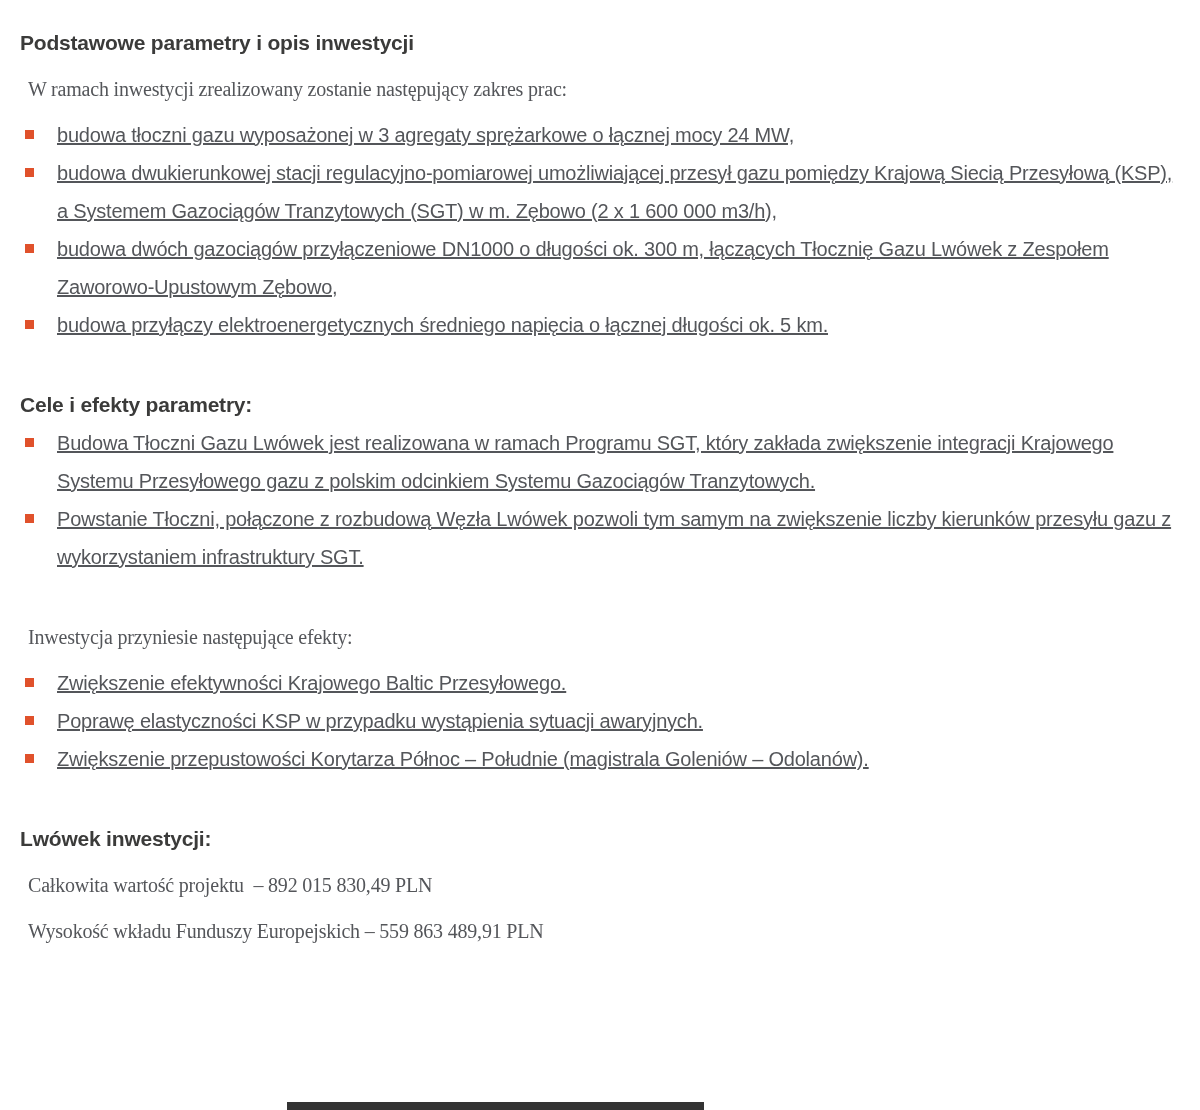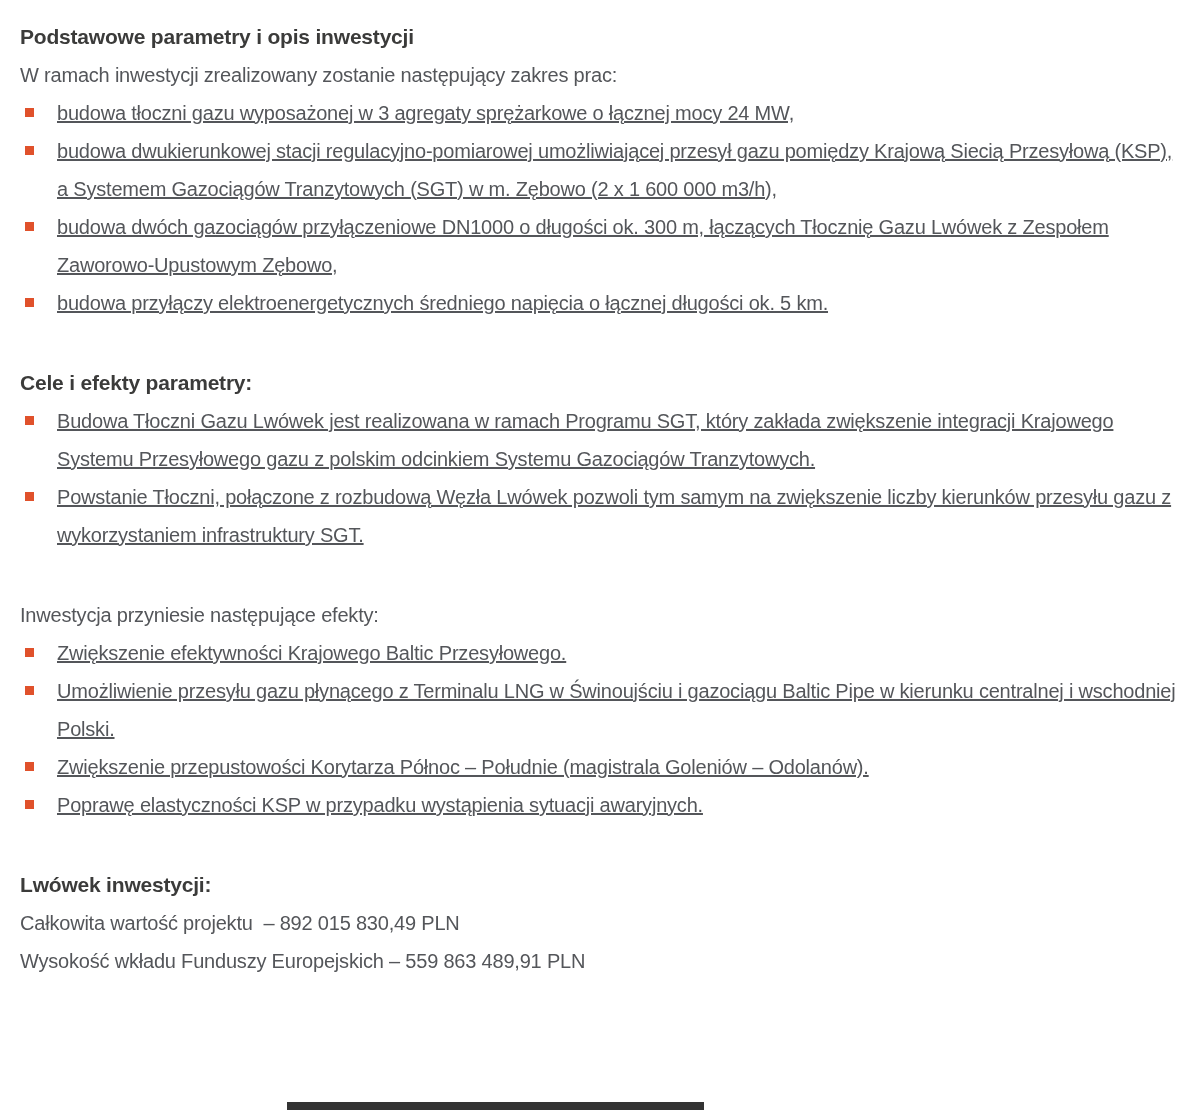--- a/index.html
+++ b/index.html
@@ -12,32 +12,33 @@
     height: 1110px;
     position: relative;
     overflow: hidden;
     font-family: "Liberation Sans", "DejaVu Sans", sans-serif;
     font-size: 20px;
     letter-spacing: -0.2px;
     line-height: 38px;
     color: #54565a;
   }
   .content {
-    padding: 18px 24px 0 20px;
+    padding: 24px 24px 0 20px;
   }
   .section + .section {
     margin-top: 42px;
   }
   .heading {
     font-weight: bold;
     font-size: 21px;
     color: #3b3b3a;
   }
   .para {
-    margin: 0;
+    margin: 8px;
+    font-family: Liberation Serif, serif;
   }
   ul.bullet-list {
     list-style: none;
     margin: 0;
     padding: 0;
   }
   ul.bullet-list li {
     position: relative;
     padding-left: 37px;
     margin: 0;
@@ -79,23 +80,22 @@
       <ul class="bullet-list">
         <li><span class="bullet-square" style="background: rgb(224, 81, 43);"></span><span>Budowa Tłoczni Gazu Lwówek jest realizowana w ramach Programu SGT, który zakłada zwiększenie integracji Krajowego Systemu Przesyłowego gazu z polskim odcinkiem Systemu Gazociągów Tranzytowych.</span></li>
         <li><span class="bullet-square" style="background: rgb(224, 81, 43);"></span></li>
         <li><span class="bullet-square" style="background: rgb(224, 81, 43);"></span><span>Powstanie Tłoczni, połączone z rozbudową Węzła Lwówek pozwoli tym samym na zwiększenie liczby kierunków przesyłu gazu z wykorzystaniem infrastruktury SGT.</span></li>
       </ul>
     </section>
     <section class="section">
       <p class="para">Inwestycja przyniesie następujące efekty:</p>
       <ul class="bullet-list">
         <li><span class="bullet-square" style="background: rgb(224, 81, 43);"></span><span>Zwiększenie efektywności Krajowego Baltic Przesyłowego.</span></li>
-        <li><span class="bullet-square" style="background: rgb(224, 81, 43);"></span><span>Umożliwienie przesyłu gazu płynącego z Terminalu LNG w Świnoujściu i gazociągu Baltic Pipe w kierunku centralnej i wschodniej Polski.</span></li>
+        <li><span class="bullet-square" style="background: rgb(224, 81, 43);"></span><span>Poprawę elastyczności KSP w przypadku wystąpienia sytuacji awaryjnych.</span></li>
         <li><span class="bullet-square" style="background: rgb(224, 81, 43);"></span><span>Zwiększenie przepustowości Korytarza Północ – Południe (magistrala Goleniów – Odolanów).</span></li>
-        <li><span class="bullet-square" style="background: rgb(224, 81, 43);"></span><span>Poprawę elastyczności KSP w przypadku wystąpienia sytuacji awaryjnych.</span></li>
       </ul>
     </section>
     <section class="section">
       <div class="heading">Lwówek inwestycji:</div>
       <p class="para">Całkowita wartość projektu &nbsp;– 892 015 830,49 PLN</p>
       <p class="para">Wysokość wkładu Funduszy Europejskich – 559 863 489,91 PLN</p>
     </section>
   </main>
 
 <div class="bottom-bar"></div>

